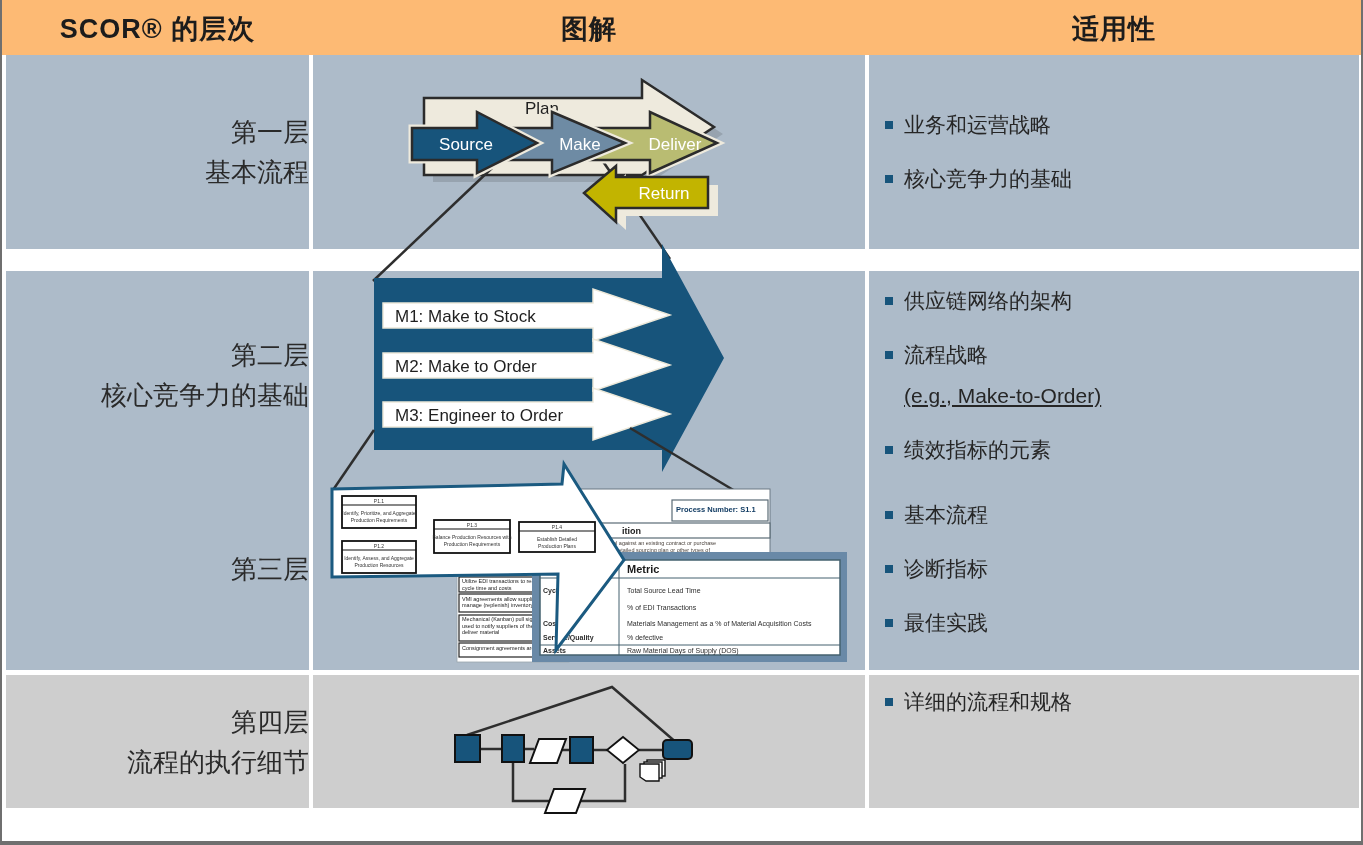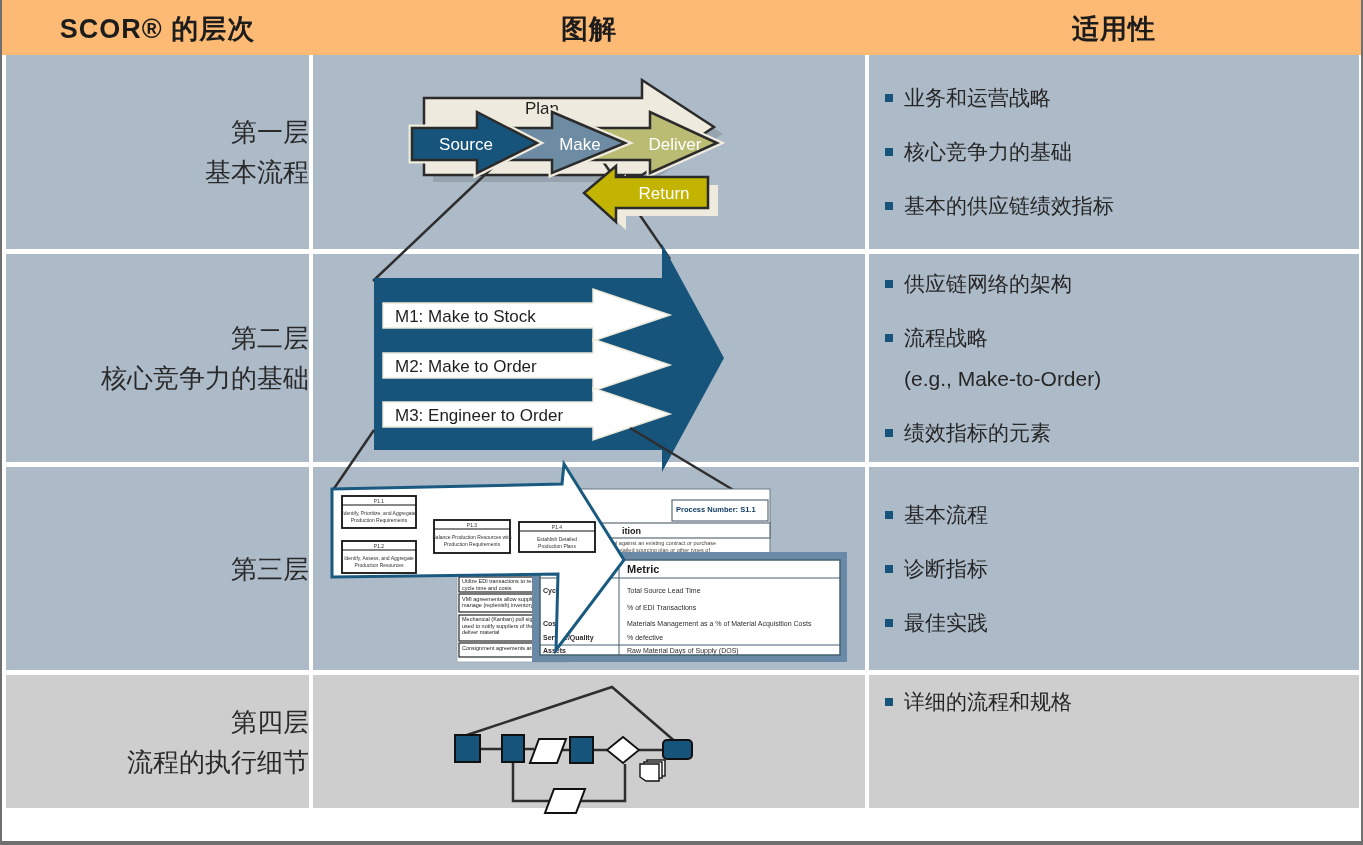--- a/index.html
+++ b/index.html
@@ -18,21 +18,21 @@
 
   .cell{position:absolute;box-sizing:border-box;}
   .bgblue{background:#adbbc9;}
   .bggray{background:#cecece;}
   
   .c1{left:4px;width:303px;}
   .c2{left:311px;width:552px;}
   .c3{left:867px;width:490px;}
   
   .r1{top:55px;height:194px;}
-  .r2{top:254px;height:208px;}
+  .r2{top:271px;height:208px;}
   .r3{top:467px;height:203px;}
   .r4{top:675px;height:133px;}
 
   .bottom-bar{position:absolute;left:0;top:841px;width:100%;height:4px;background:#6f6f6f;}
 
   .level{display:flex;flex-direction:column;justify-content:center;align-items:flex-end;
     text-align:center;font-size:26px;color:#2a2a2a;line-height:40px;}
 
   .bullets{display:flex;flex-direction:column;justify-content:center;
     padding:0 0 0 16px;margin:0;list-style:none;row-gap:9px;gap:24px;}
@@ -76,42 +76,38 @@
   <div class="cell c3 r1 bgblue">
     <ul class="bullets" style="height:100%;">
       <li>
           <span class="sq"></span>
           <span>业务和运营战略</span>
         </li>
       <li>
           <span class="sq"></span>
           <span>核心竞争力的基础</span>
         </li>
-      <li>
-          <span class="sq"></span>
-          <span>基本的供应链绩效指标</span>
-        </li>
     </ul>
   </div>
 
   <div class="cell c1 r2 bgblue level">
     <div>第二层</div>
     <div>核心竞争力的基础</div>
   </div>
   <div class="cell c2 r2 bgblue"></div>
   <div class="cell c3 r2 bgblue">
     <ul class="bullets" style="height:100%;">
       <li>
           <span class="sq"></span>
           <span>供应链网络的架构</span>
         </li>
       <li style="flex-wrap:wrap;">
         <span class="sq"></span>
           <span>流程战略</span>
-        <span class="subline" style="flex-basis:100%;">(e.g., Make-to-Order)</span>
+        <span class="subline" style="flex-basis:100%;text-decoration:underline;">(e.g., Make-to-Order)</span>
       </li>
       <li>
           <span class="sq"></span>
           <span>绩效指标的元素</span>
         </li>
     </ul>
   </div>
 
   <div class="cell c1 r3 bgblue level">
     <div>第三层</div>

